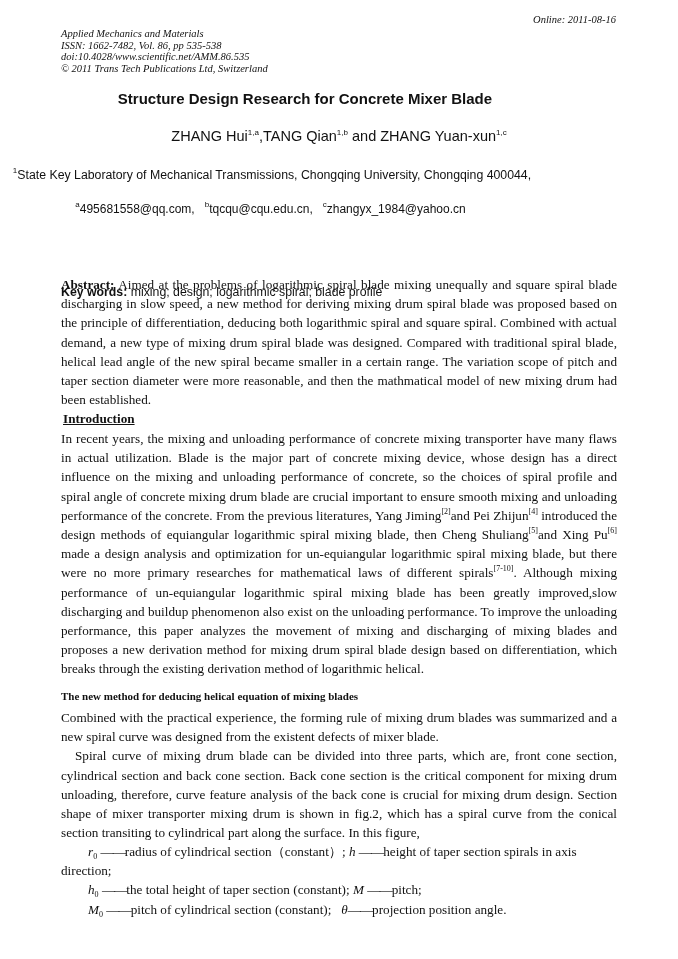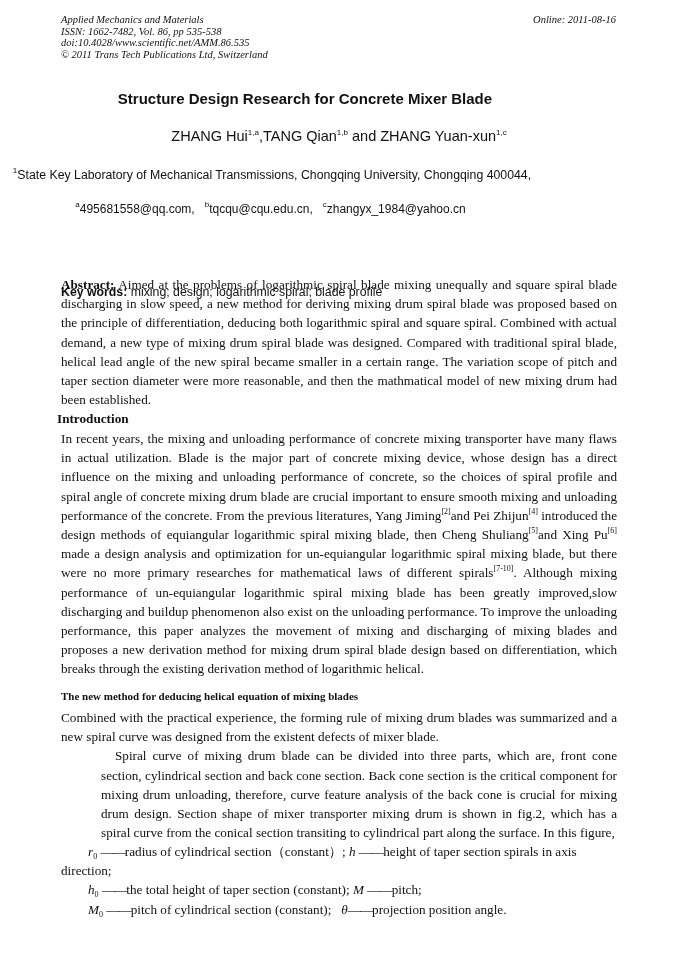--- a/index.html
+++ b/index.html
@@ -1,36 +1,36 @@
 <!DOCTYPE html>
 <html><head>
 <meta charset="utf-8">
 <style>
   html, body { margin: 0; padding: 0; background: #ffffff; }
   body { width: 678px; height: 959px; position: relative; overflow: hidden; color: #111; }
   .page { position: absolute; left: 0; top: 0; width: 678px; height: 959px; }
-  .hdr-left { position: absolute; left: 61px; top: 14px; font-family: "Liberation Serif", serif; font-style: italic; font-size: 10.5px; line-height: 11.6px; }
+  .hdr-left { position: absolute; left: 61px; top: 28px; font-family: "Liberation Serif", serif; font-style: italic; font-size: 10.5px; line-height: 11.6px; }
   .hdr-right { position: absolute; right: 62px; top: 14px; font-family: "Liberation Serif", serif; font-style: italic; font-size: 10.5px; line-height: 11.6px; }
   .title { position: absolute; left: 0; width: 610px; top: 90px; text-align: center; font-family: "Liberation Sans", sans-serif; font-weight: bold; font-size: 15px; }
   .authors { position: absolute; left: 0; width: 678px; top: 128px; text-align: center; font-family: "Liberation Sans", sans-serif; font-size: 14.5px; }
   .authors sup, .affil sup, .emails sup { font-size: 8px; vertical-align: 6px; line-height: 0; }
   .affil { position: absolute; left: 0; width: 544px; top: 166px; text-align: center; font-family: "Liberation Sans", sans-serif; font-size: 12.3px; line-height: 18px; }
   .emails { position: absolute; left: 0; width: 541px; top: 202px; text-align: center; font-family: "Liberation Sans", sans-serif; font-size: 12px; }
   .emails span.gap { display: inline-block; width: 10px; }
   .keywords { position: absolute; left: 61px; top: 240px; font-family: "Liberation Sans", sans-serif; font-size: 12.3px; margin-top: 45px; }
   .keywords b { font-weight: bold; }
   .body { position: absolute; left: 61px; width: 556px; font-family: "Liberation Serif", serif; font-size: 13.2px; line-height: 19.2px; text-align: justify; }
   .body b { font-weight: bold; }
   .abstract { top: 275px; }
-  .intro-h { position: absolute; left: 57px; top: 411px; font-family: "Liberation Serif", serif; font-weight: bold; font-size: 13.2px; }
+  .intro-h { position: absolute; left: 63px; top: 411px; font-family: "Liberation Serif", serif; font-weight: bold; font-size: 13.2px; text-decoration: underline; }
   .intro { top: 429px; }
   .sec2-h { position: absolute; left: 61px; top: 690px; font-family: "Liberation Serif", serif; font-weight: bold; font-size: 11px; }
   .sec2 { top: 708px; }
   .body sup { font-size: 8px; vertical-align: 6px; line-height: 0; }
-  .indent { text-indent: 14px; margin-left: 40px; }
+  .indent { text-indent: 14px; }
   .defs { position: absolute; left: 61px; width: 556px; top: 842px; font-family: "Liberation Serif", serif; font-size: 13.2px; line-height: 19.2px; }
   .defs .line { white-space: nowrap; }
   .defs .in { padding-left: 27px; }
   .sym { font-style: italic; }
   .sym sub { font-size: 8px; font-style: normal; vertical-align: -3px; line-height: 0; }
   .dash { letter-spacing: -1px; }
 </style>
 </head>
 <body>
 

